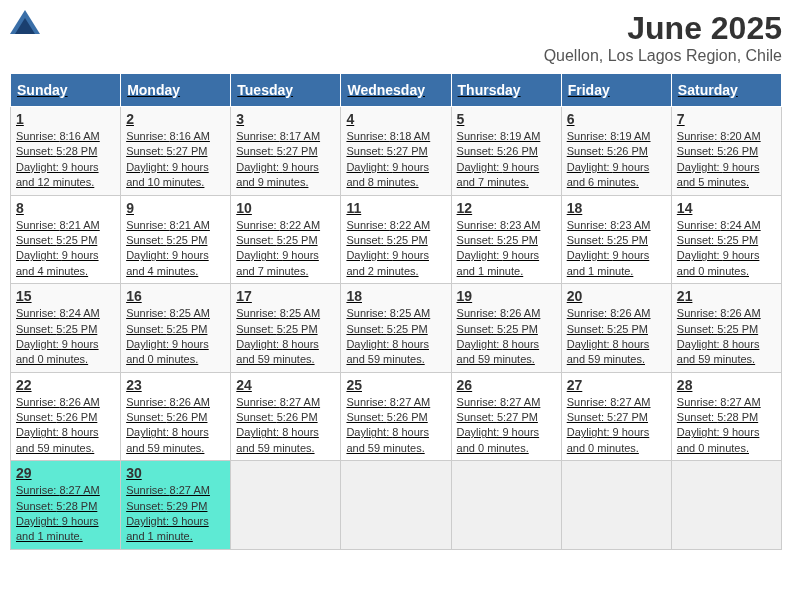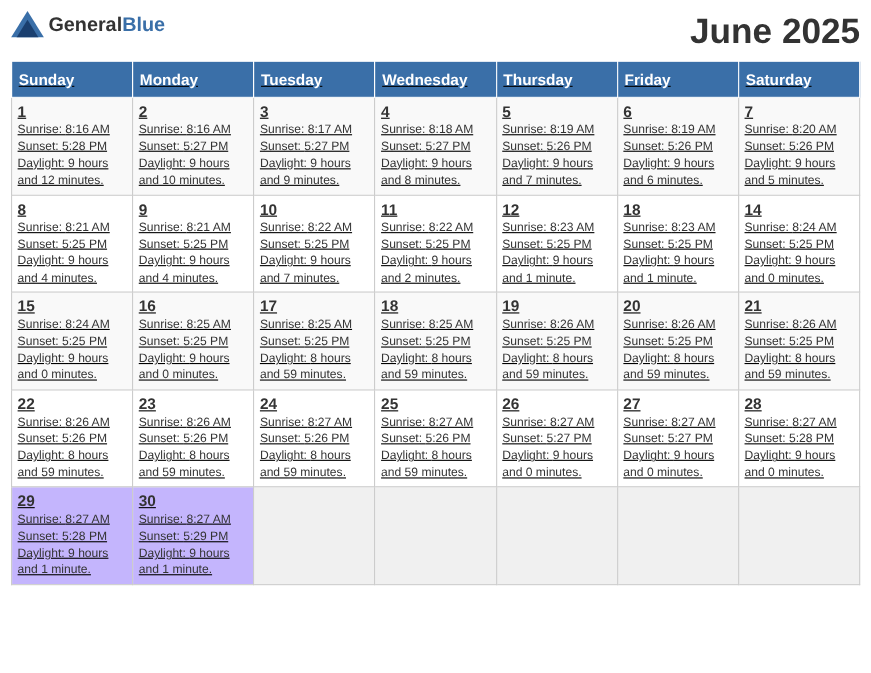--- a/index.html
+++ b/index.html
@@ -67,21 +67,21 @@
       padding: 4px 5px;
       font-size: 11px;
       color: #333;
       background: #fff;
       width: calc(100% / 7);
     }
     tbody tr:nth-child(odd) td {
       background-color: #f9f9f9;
     }
     tbody tr:last-child td {
-      background-color: #c4b5fd;
+      background-color: #5eead4;
     }
     .day-num {
       font-size: 14px;
       font-weight: bold;
       display: block;
       margin-bottom: 2px;
     }
     .cell-text {
       font-size: 11px;
       line-height: 1.4;
@@ -93,26 +93,24 @@
   </style>
 </head>
 <body>
 
 <div class="header-area">
   <div class="logo">
     <svg class="logo-icon" viewBox="0 0 30 24" xmlns="http://www.w3.org/2000/svg">
       <polygon points="0,24 15,0 30,24" fill="#3a6fa8"></polygon>
       <polygon points="5,24 15,8 25,24" fill="#1a3f6f"></polygon>
     </svg>
-    <div>
-      <span class="logo-text-general">General</span><span class="logo-text-blue">Blue</span>
-    </div>
   </div>
   <div class="title-area">
     <div class="main-title">June 2025</div>
+    <div class="subtitle">Quellon, Los Lagos Region, Chile</div>
   </div>
 </div>
 
 <table>
   <thead>
     <tr>
       <th>Sunday</th>
       <th>Monday</th>
       <th>Tuesday</th>
       <th>Wednesday</th>

